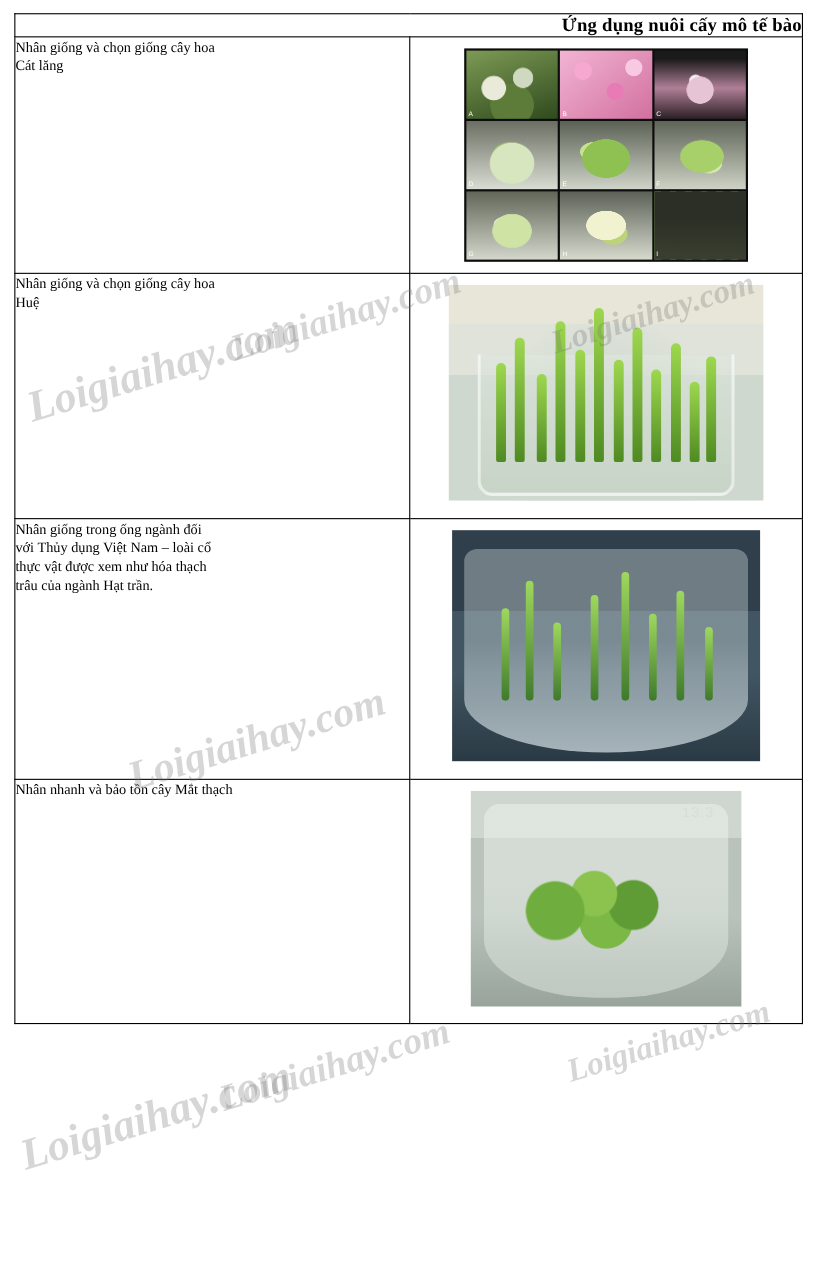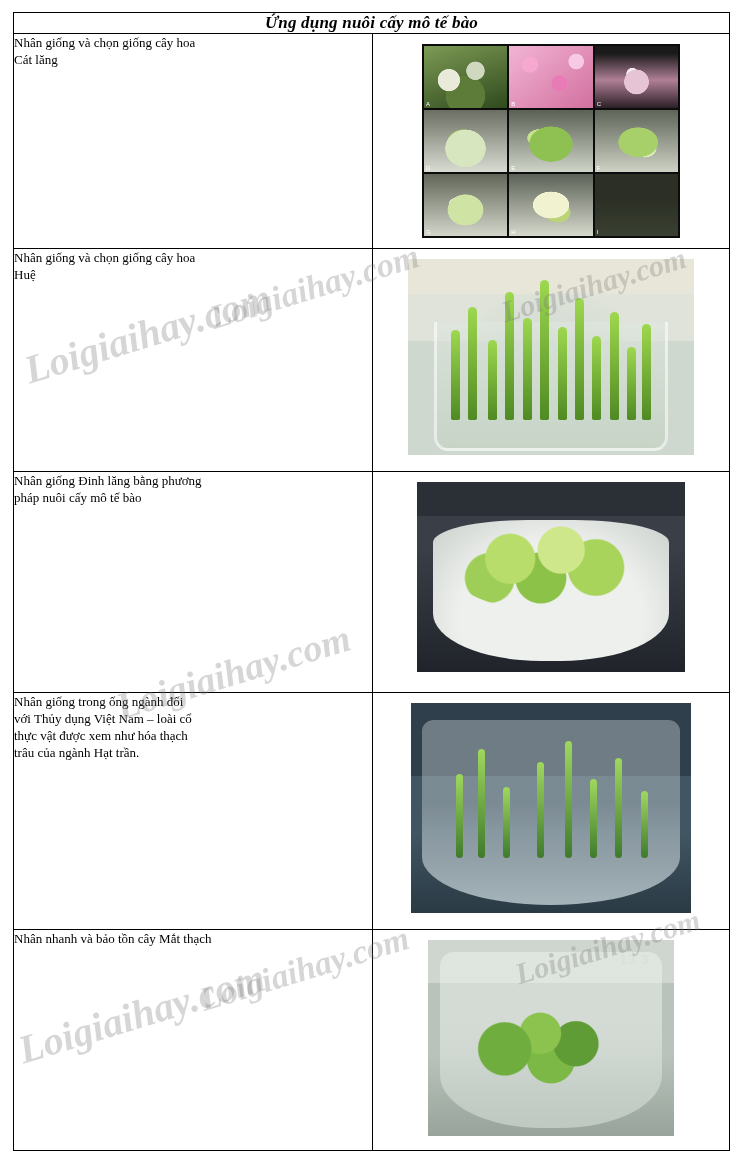--- a/index.html
+++ b/index.html
@@ -24,26 +24,25 @@
     border-collapse: collapse;
     table-layout: fixed;
   }
   .doc-table td {
     border: 1px solid #000000;
     vertical-align: top;
     padding: 0;
   }
 
   .header-cell {
-    text-align: center;
+    text-align: right;
     font-size: 17px;
     font-weight: bold;
     padding: 5px 0 6px 0;
     letter-spacing: .2px;
-    font-style: italic;
   }
 
   .text-cell {
     padding: 14px 10px 10px 12px;
     font-size: 13px;
     line-height: 1.32;
   }
   .text-cell .line {
     display: block;
   }
@@ -343,32 +342,20 @@
             <div class="shoot" style="left:61%; height:84%;"></div>
             <div class="shoot" style="left:69%; height:58%;"></div>
             <div class="shoot" style="left:77%; height:74%;"></div>
             <div class="shoot" style="left:85%; height:50%;"></div>
             <div class="shoot" style="left:92%; height:66%;"></div>
           </div>
         </div>
       </td>
     </tr>
 
-    <tr>
-      <td class="text-cell" style="height:220px">
-        <span class="line">Nhân giống Đinh lăng bằng phương</span>
-        <span class="line">pháp nuôi cấy mô tế bào</span>
-      </td>
-      <td class="img-cell">
-        <div class="photo photo3">
-          <div class="flask3"></div>
-          <div class="mass3"></div>
-        </div>
-      </td>
-    </tr>
 
     <tr>
       <td class="text-cell" style="height:236px">
         <span class="line">Nhân giống trong ống ngành đối</span>
         <span class="line">với Thủy dụng Việt Nam – loài cổ</span>
         <span class="line">thực vật được xem như hóa thạch</span>
         <span class="line">trâu của ngành Hạt trần.</span>
       </td>
       <td class="img-cell">
         <div class="photo photo4">

